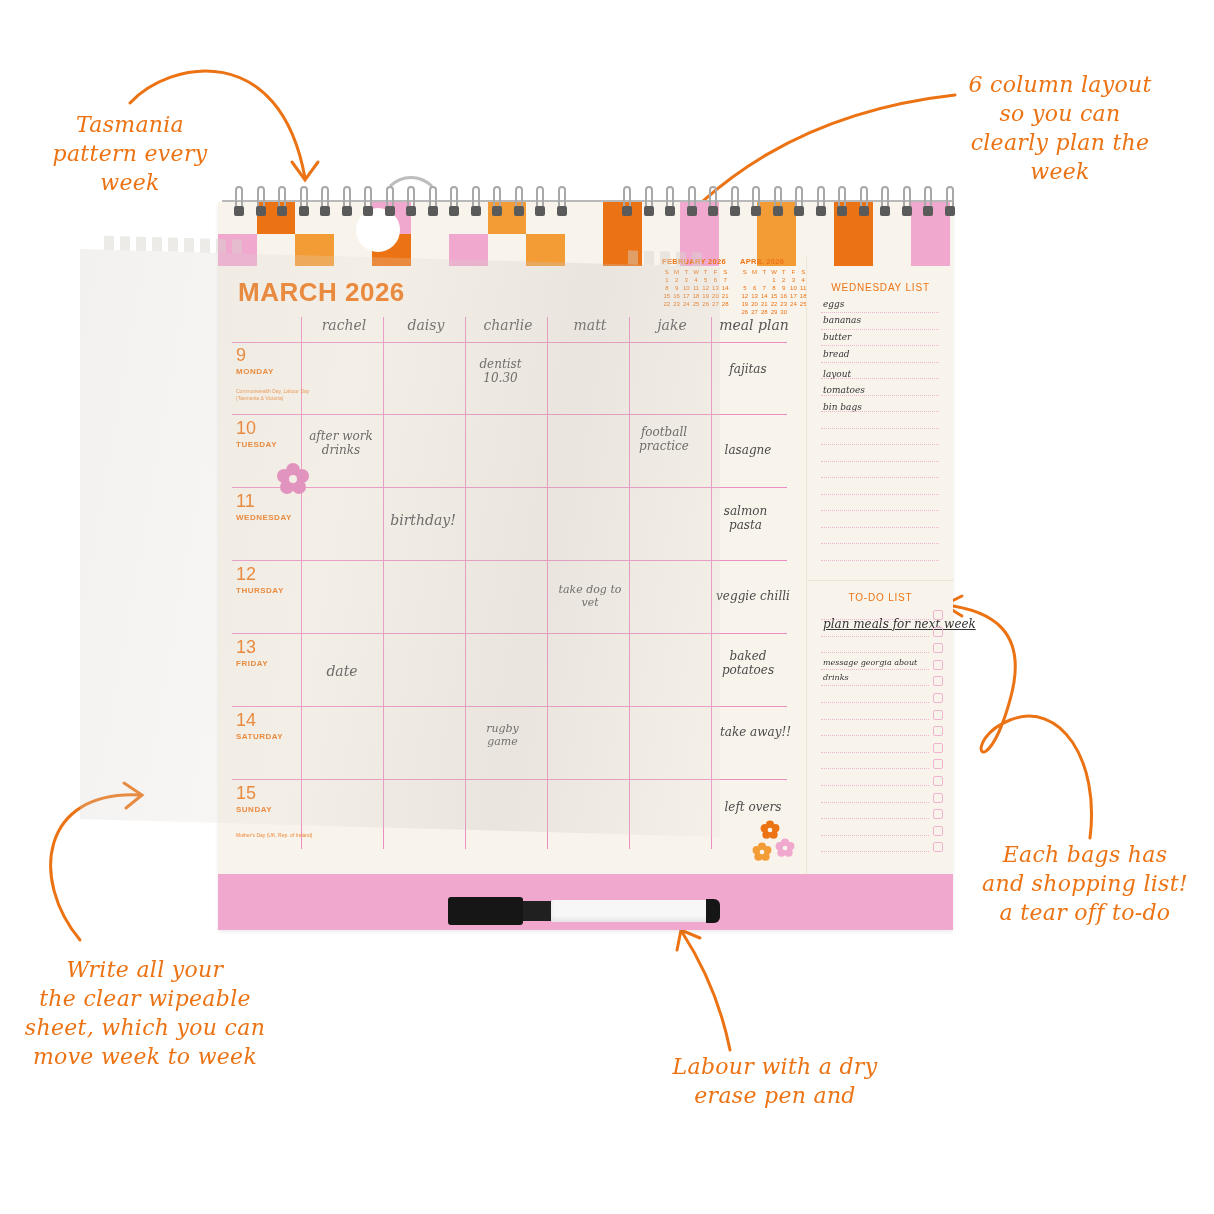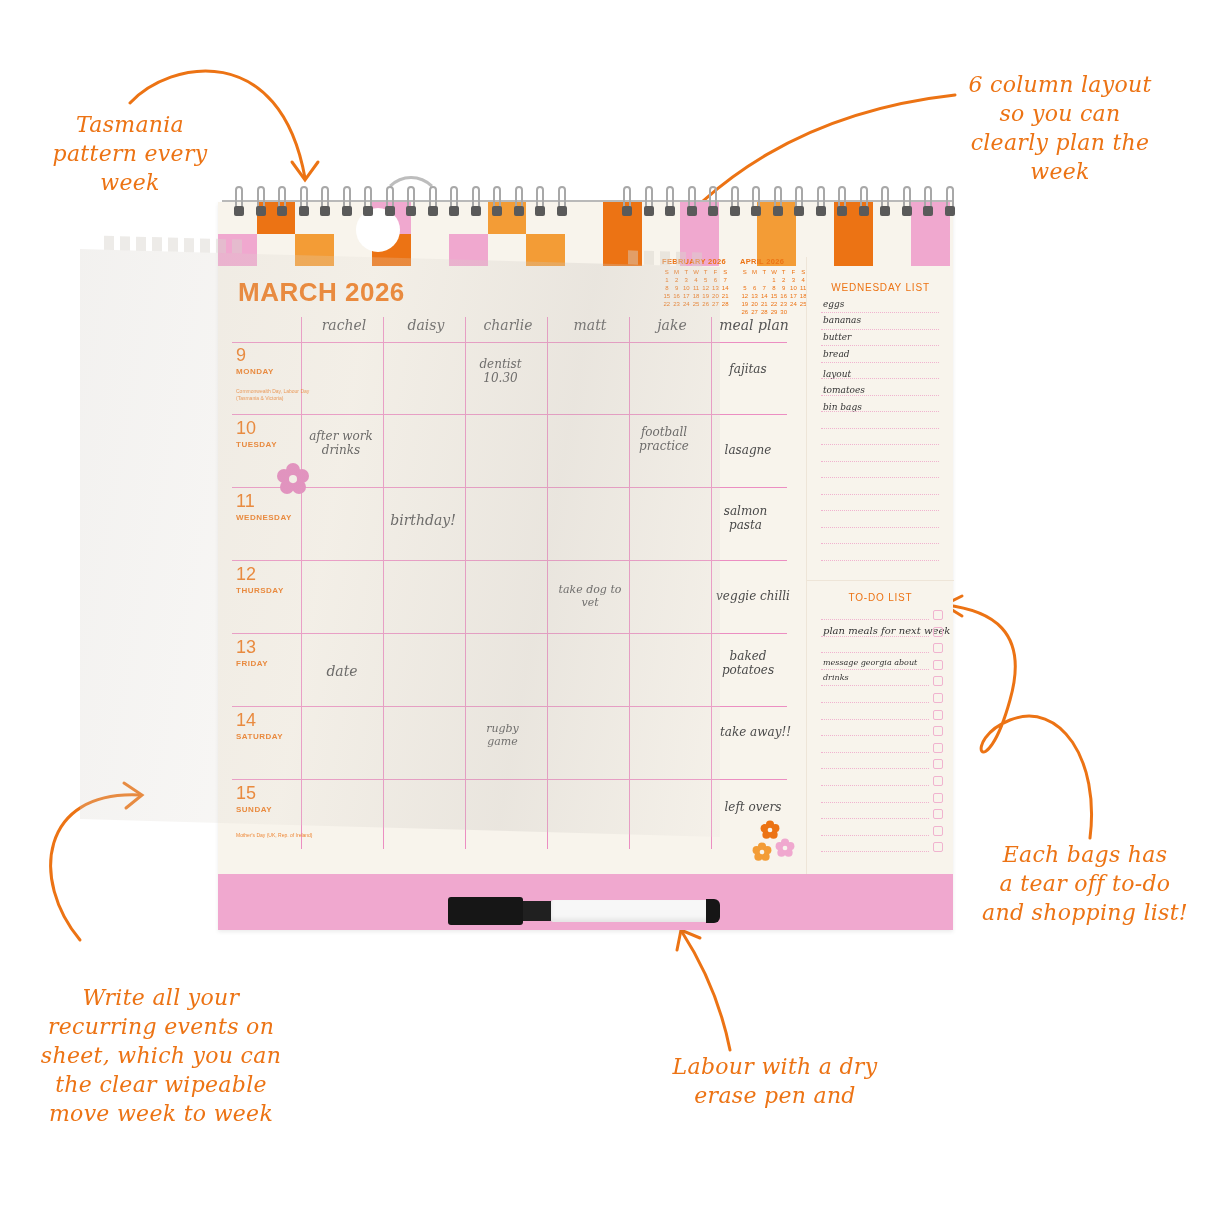--- a/index.html
+++ b/index.html
@@ -100,35 +100,34 @@
   <span>Tasmania</span>
   <span>pattern every</span>
   <span>week</span>
 </div>
 <div class="annot" style="left:960px; top:70px; width:200px;">
   <span>6 column layout</span>
   <span>so you can</span>
   <span>clearly plan the</span>
   <span>week</span>
 </div>
-<div class="annot" style="left:36px; top:955px; width:250px;margin-top:28px;">
+<div class="annot" style="left:20px; top:955px; width:250px;">
   <span>Write all your</span>
-  <span>recurring events on</span>
+  <span>the clear wipeable</span>
   <span>sheet, which you can</span>
-  <span>the clear wipeable</span>
   <span>move week to week</span>
 </div>
 <div class="annot" style="left:665px; top:1052px; width:220px;">
   <span>Labour with a dry</span>
   <span>erase pen and</span>
 </div>
 <div class="annot" style="left:975px; top:840px; width:220px;">
   <span>Each bags has</span>
+  <span>and shopping list!</span>
   <span>a tear off to-do</span>
-  <span>and shopping list!</span>
 </div>
 
 <div class="calendar">
   <div class="check-row" style="top:0;">
     <div class="sq" style="background:#f8f4ec"></div>
       <div class="sq" style="background:#ec7314"></div>
       <div class="sq" style="background:#f8f4ec"></div>
       <div class="sq" style="background:#f8f4ec"></div>
       <div class="sq" style="background:#f0a8cf"></div>
       <div class="sq" style="background:#f8f4ec"></div>
@@ -392,21 +391,21 @@
         <div class="sp-line" style="top: 236.5px;"></div>
         <div class="sp-line" style="top: 253px;"></div>
         <div class="sp-line" style="top: 269.5px;"></div>
         <div class="sp-line" style="top: 286px;"></div>
         <div class="sp-line" style="top: 302.5px;"></div>
       </div>
 
     <div class="divider" style="top:323px;"></div>
 
     <div class="sp-title" style="position:absolute; left:0; width:147px; top:335px;">TO-DO LIST</div>
-    <div class="sp-item" style="top:368px; font-size:10px;">plan meals for next week</div>
+    <div class="sp-item" style="top:360px; font-size:12px;text-decoration:underline;">plan meals for next week</div>
     <div class="sp-item" style="top:401px; font-size:8px;">message georgia about</div>
     <div class="sp-item" style="top:416px; font-size:8px;">drinks</div>
     <div id="todo-lines">
         <div class="sp-line" style="top: 362px; width: 108px;"></div>
         <div class="todo-box" style="top: 353px;"></div>
         <div class="sp-line" style="top: 378.6px; width: 108px;"></div>
         <div class="todo-box" style="top: 369.6px;"></div>
         <div class="sp-line" style="top: 395.2px; width: 108px;"></div>
         <div class="todo-box" style="top: 386.2px;"></div>
         <div class="sp-line" style="top: 411.8px; width: 108px;"></div>

